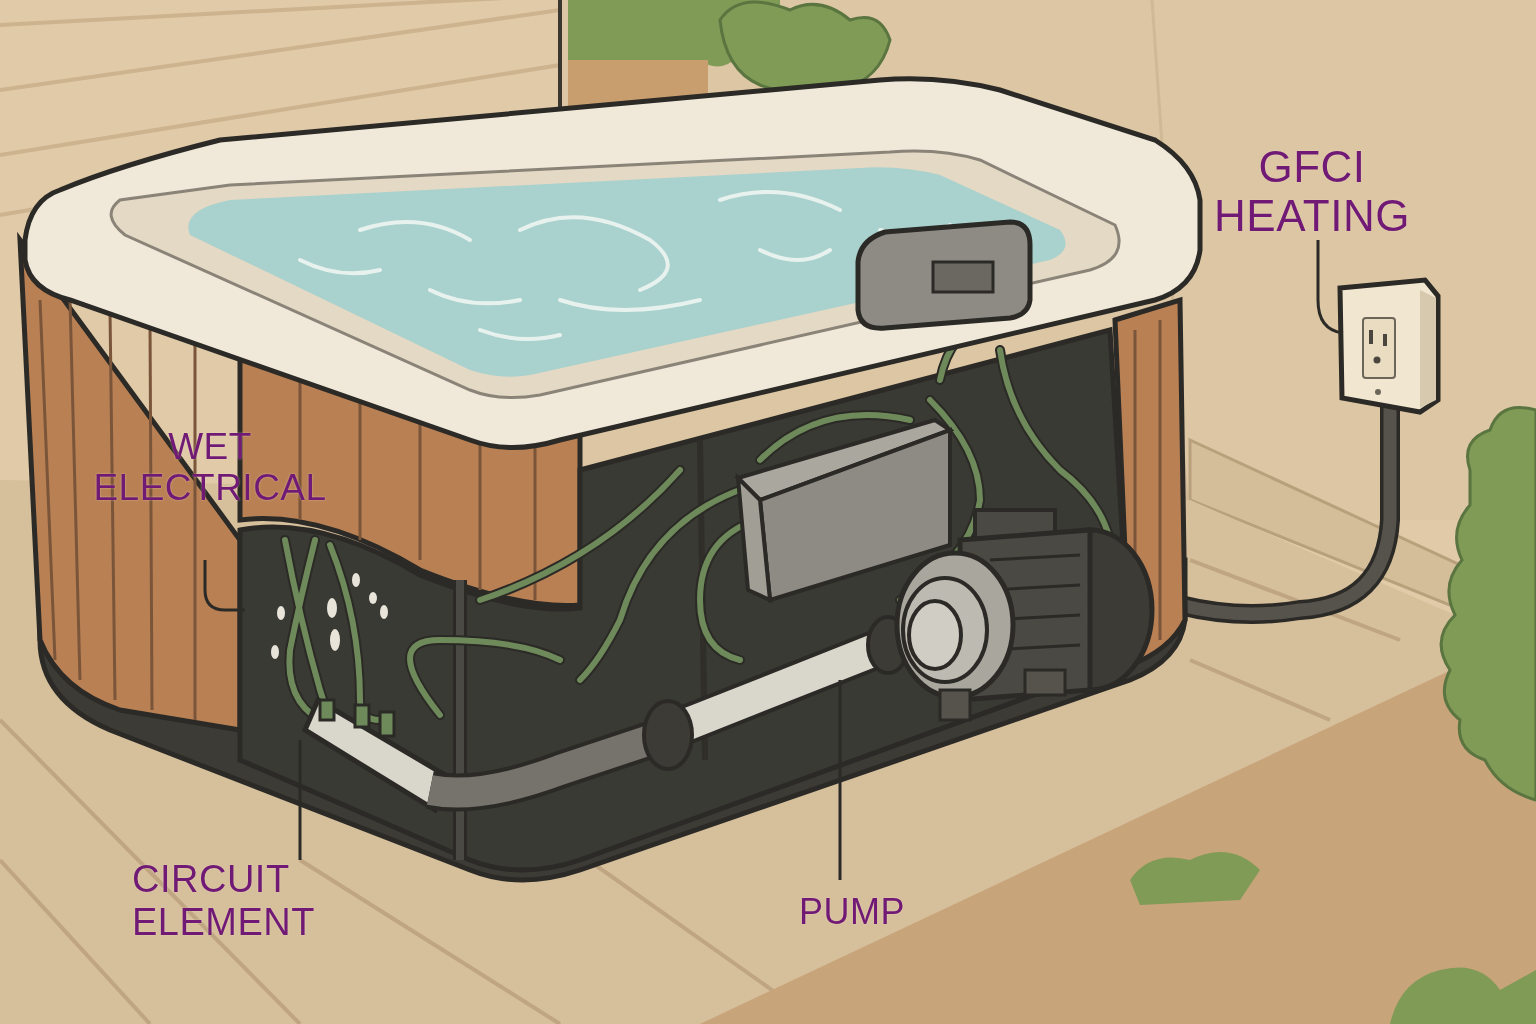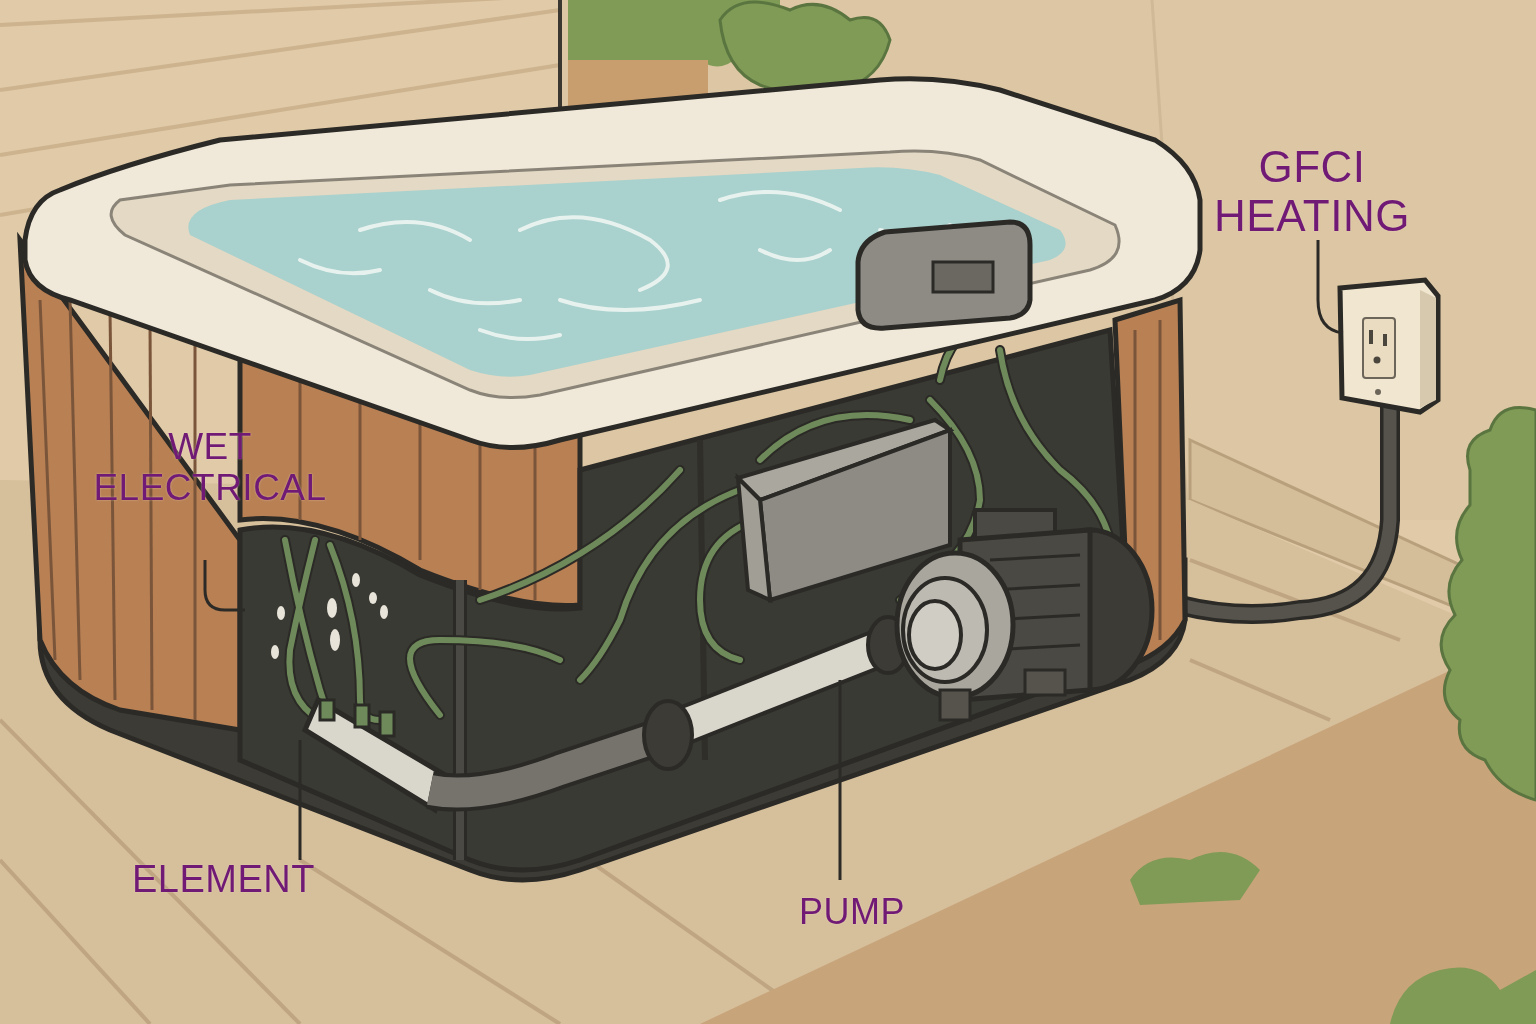--- a/index.html
+++ b/index.html
@@ -205,18 +205,19 @@
 
 <div class="label lbl-gfci">
   <span>GFCI</span>
   <span>HEATING</span>
 </div>
 <div class="label lbl-wet">
   <span>WET</span>
   <span>ELECTRICAL</span>
 </div>
 <div class="label lbl-heat">
+  <span>CIRCUIT</span>
   <span>ELEMENT</span>
 </div>
 <div class="label lbl-pump">
   <span>PUMP</span>
 </div>
 </div>
 
 </body></html>

